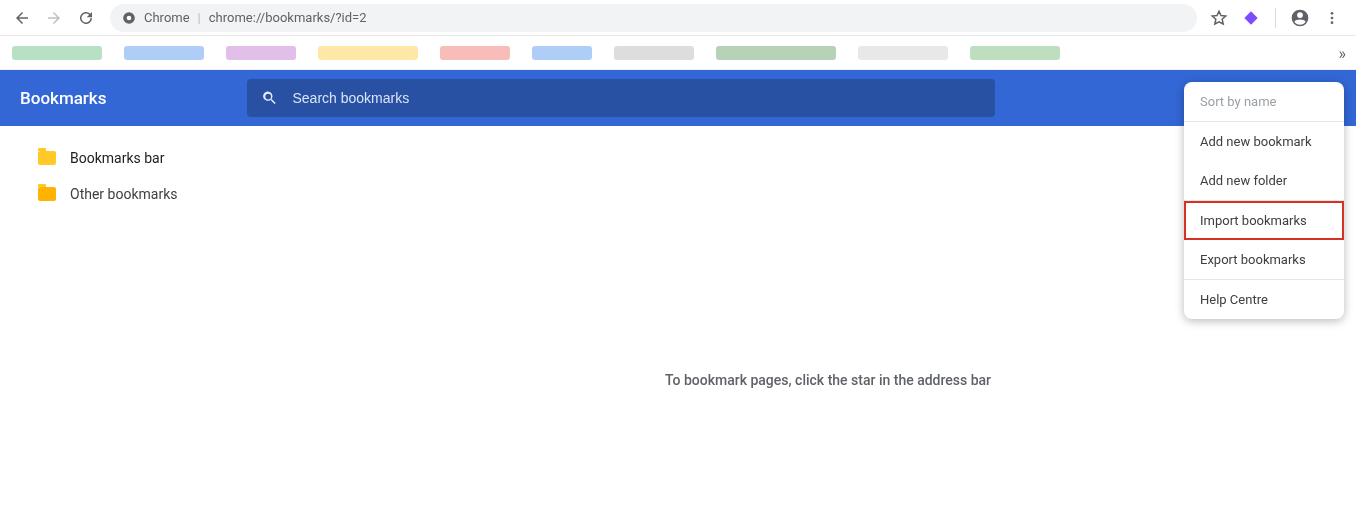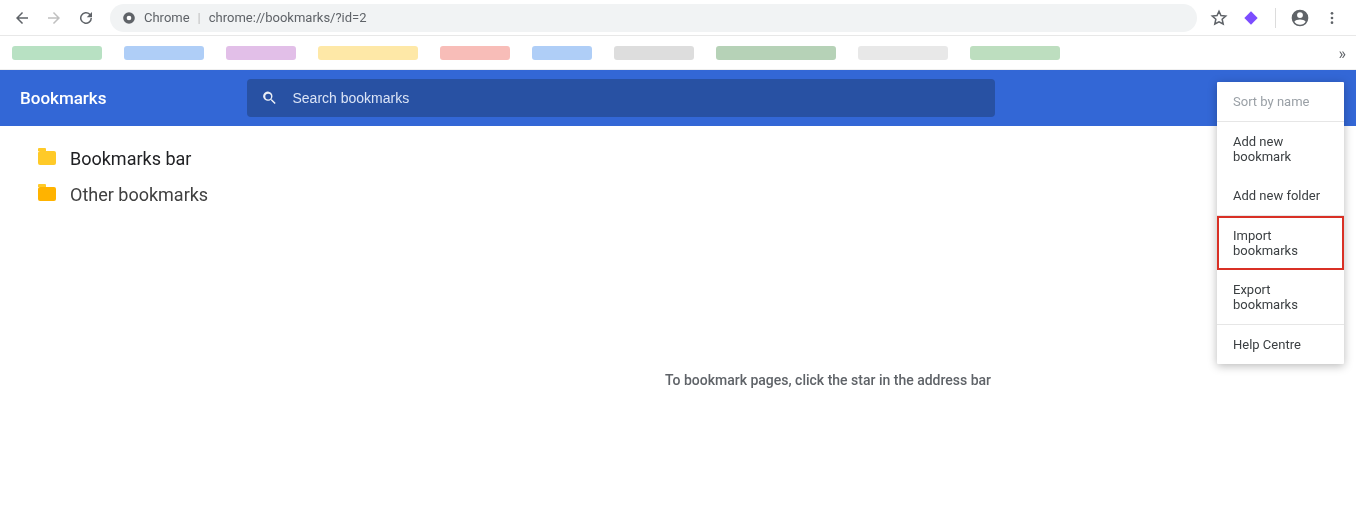--- a/index.html
+++ b/index.html
@@ -37,30 +37,30 @@
   .bm-title { color:#fff; font-size:17px; font-weight:500; }
   .bm-search { margin-left:auto; margin-right:auto; width:748px; height:38px; background:#2851a3; border-radius:4px; display:flex; align-items:center; padding:0 14px; gap:14px; }
   .bm-search-icon { color:#fff; opacity:.9; }
   .bm-search-input { background:transparent; border:none; outline:none; color:#fff; font-size:14px; width:100%; }
   .bm-search-input::placeholder { color:#dbe4f6; }
   .bm-header-spacer { width:200px; }
 
   
   .bm-body { display:flex; height: calc(513px - 36px - 34px - 56px); position:relative; }
   .bm-sidebar { width: 300px; padding: 14px 0; }
-  .folder-row { height: 36px; display:flex; align-items:center; padding: 0 18px 0 38px; gap: 14px; font-size:18px; color:#202124; cursor:pointer; }
+  .folder-row { height: 36px; display:flex; align-items:center; padding: 0 18px 0 38px; gap: 14px; font-size:14px; color:#202124; cursor:pointer; }
   .folder-row.active { color:#404040; }
   .folder-icon { width:18px; height:14px; border-radius:2px; background:#ffca28; position:relative; }
   .folder-icon::before { content:""; position:absolute; top:-3px; left:0; width:8px; height:3px; border-radius:1px 1px 0 0; background:#ffca28; }
   .folder-icon.active { background:#ffb300; }
   .bm-main { flex:1; display:flex; align-items:center; justify-content:center; }
   .empty-msg { font-size:14px; color:#5f6368; font-weight:500; margin-top:120px; }
 
   
-  .ctx-menu { position:absolute; top:82px; right:12px; width:127px; background:#fff; border-radius:1px; box-shadow: 0 2px 10px rgba(0,0,0,.28); padding:0; font-size:13px; color:#3c4043; }
+  .ctx-menu { position:absolute; top:82px; right:12px; width:160px; background:#fff; border-radius:8px; box-shadow: 0 2px 10px rgba(0,0,0,.28); padding:0; font-size:13px; color:#3c4043; }
   .ctx-item { padding: 12px 16px; cursor:pointer; }
   .ctx-item.disabled { color:#9aa0a6; cursor:default; }
   .ctx-sep { height:1px; background:#e6e6e6; }
   .ctx-item.highlight { outline: 2px solid #d93025; outline-offset:-2px; }
 
   svg { display:block; }
 </style>
 </head>
 <body>
 

